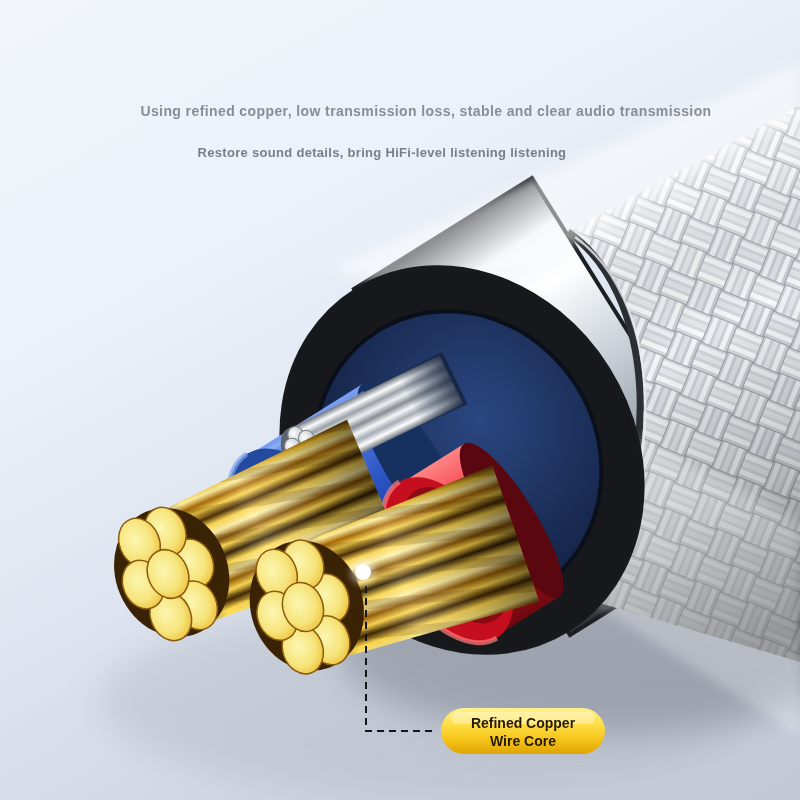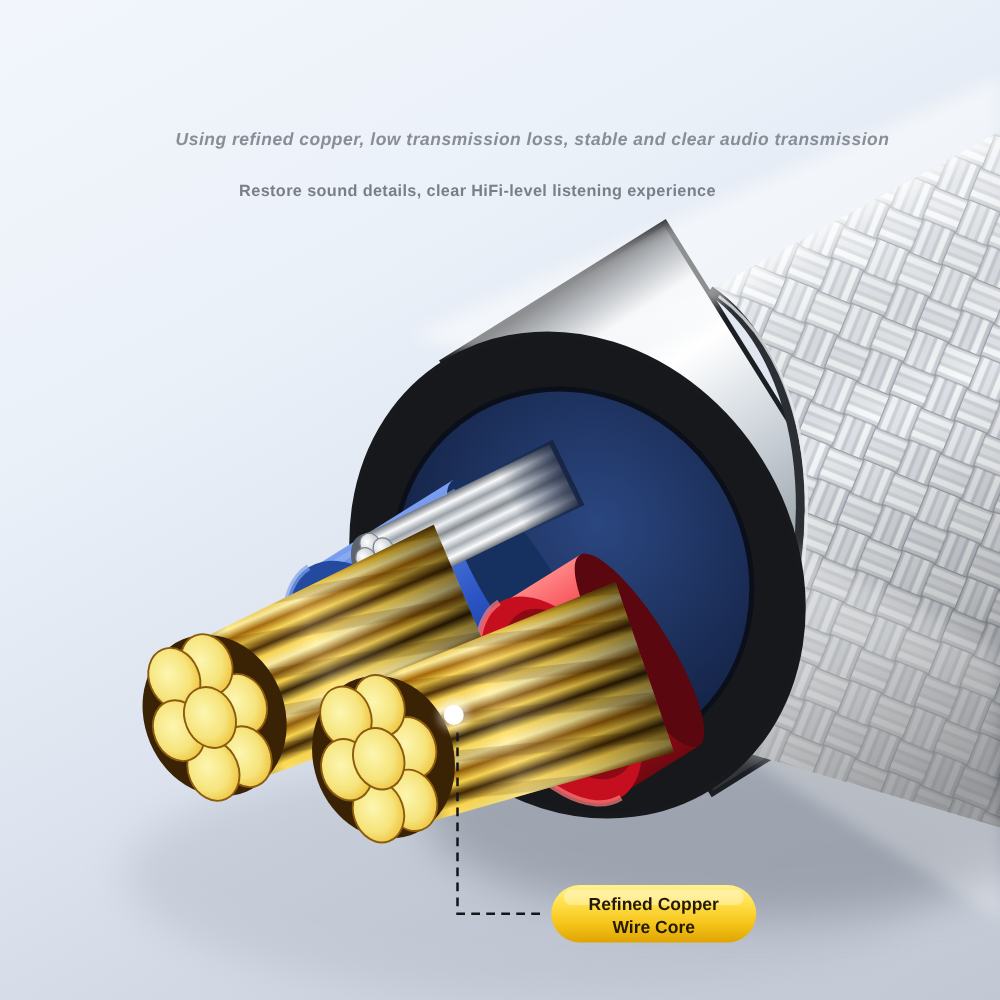--- a/index.html
+++ b/index.html
@@ -7,21 +7,21 @@
     position:relative;width:800px;height:800px;overflow:hidden;
     font-family:"Liberation Sans",sans-serif;
     background:linear-gradient(152deg,#f2f6fc 0%,#ebf1f9 30%,#dde4ef 55%,#cdd3de 80%,#c2c8d3 100%);
   }
   .stage svg{position:absolute;left:0;top:0;}
   .headline{
     position:absolute;top:36px;left:126px;width:674px;text-align:center;
     font-size:21px;font-weight:700;color:#14171d;letter-spacing:.2px;white-space:nowrap;
   }
   .subline{position:absolute;text-align:center;font-weight:700;white-space:nowrap;}
-  .s1{top:103px;left:76px;width:700px;font-size:14px;color:#898d95;letter-spacing:.4px;font-style:italic;}
+  .s1{top:103px;left:76px;width:700px;font-size:14px;color:#898d95;letter-spacing:.4px;}
   .s2{top:145px;left:57px;width:650px;font-size:13px;color:#7a7e86;letter-spacing:.3px;}
   .badge-text{font-family:"Liberation Sans",sans-serif;font-size:14px;font-weight:700;fill:#241a00;}
 </style>
 </head>
 <body>
 
 <div class="stage">
 
 <svg width="800" height="800" viewBox="0 0 800 800" role="img">
   <defs>
@@ -249,15 +249,15 @@
     <g>
       <rect x="441" y="708" width="164" height="46" rx="23" fill="url(#badgeGrad)"></rect>
       <rect x="451" y="712" width="144" height="12" rx="6" fill="#ffffff" opacity="0.35"></rect>
       <text x="523" y="728" text-anchor="middle" class="badge-text">Refined Copper</text>
       <text x="523" y="746" text-anchor="middle" class="badge-text">Wire Core</text>
     </g>
   </g>
 </svg>
 
 <div class="subline s1">Using refined copper, low transmission loss, stable and clear audio transmission</div>
-<div class="subline s2">Restore sound details, clear HiFi-level listening experience</div>
+<div class="subline s2">Restore sound details, bring HiFi-level listening listening</div>
 
 </div>
 
 </body></html>

